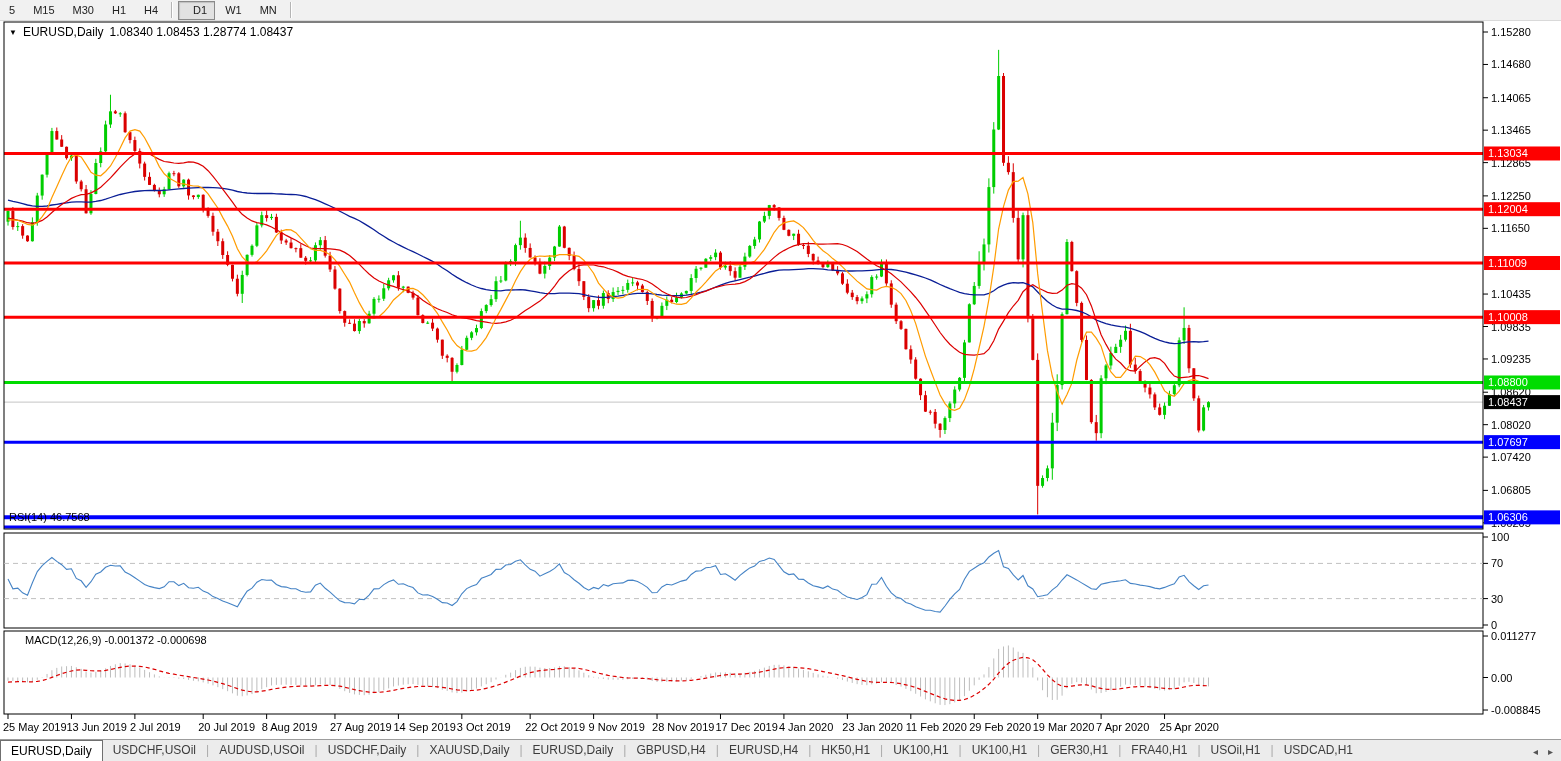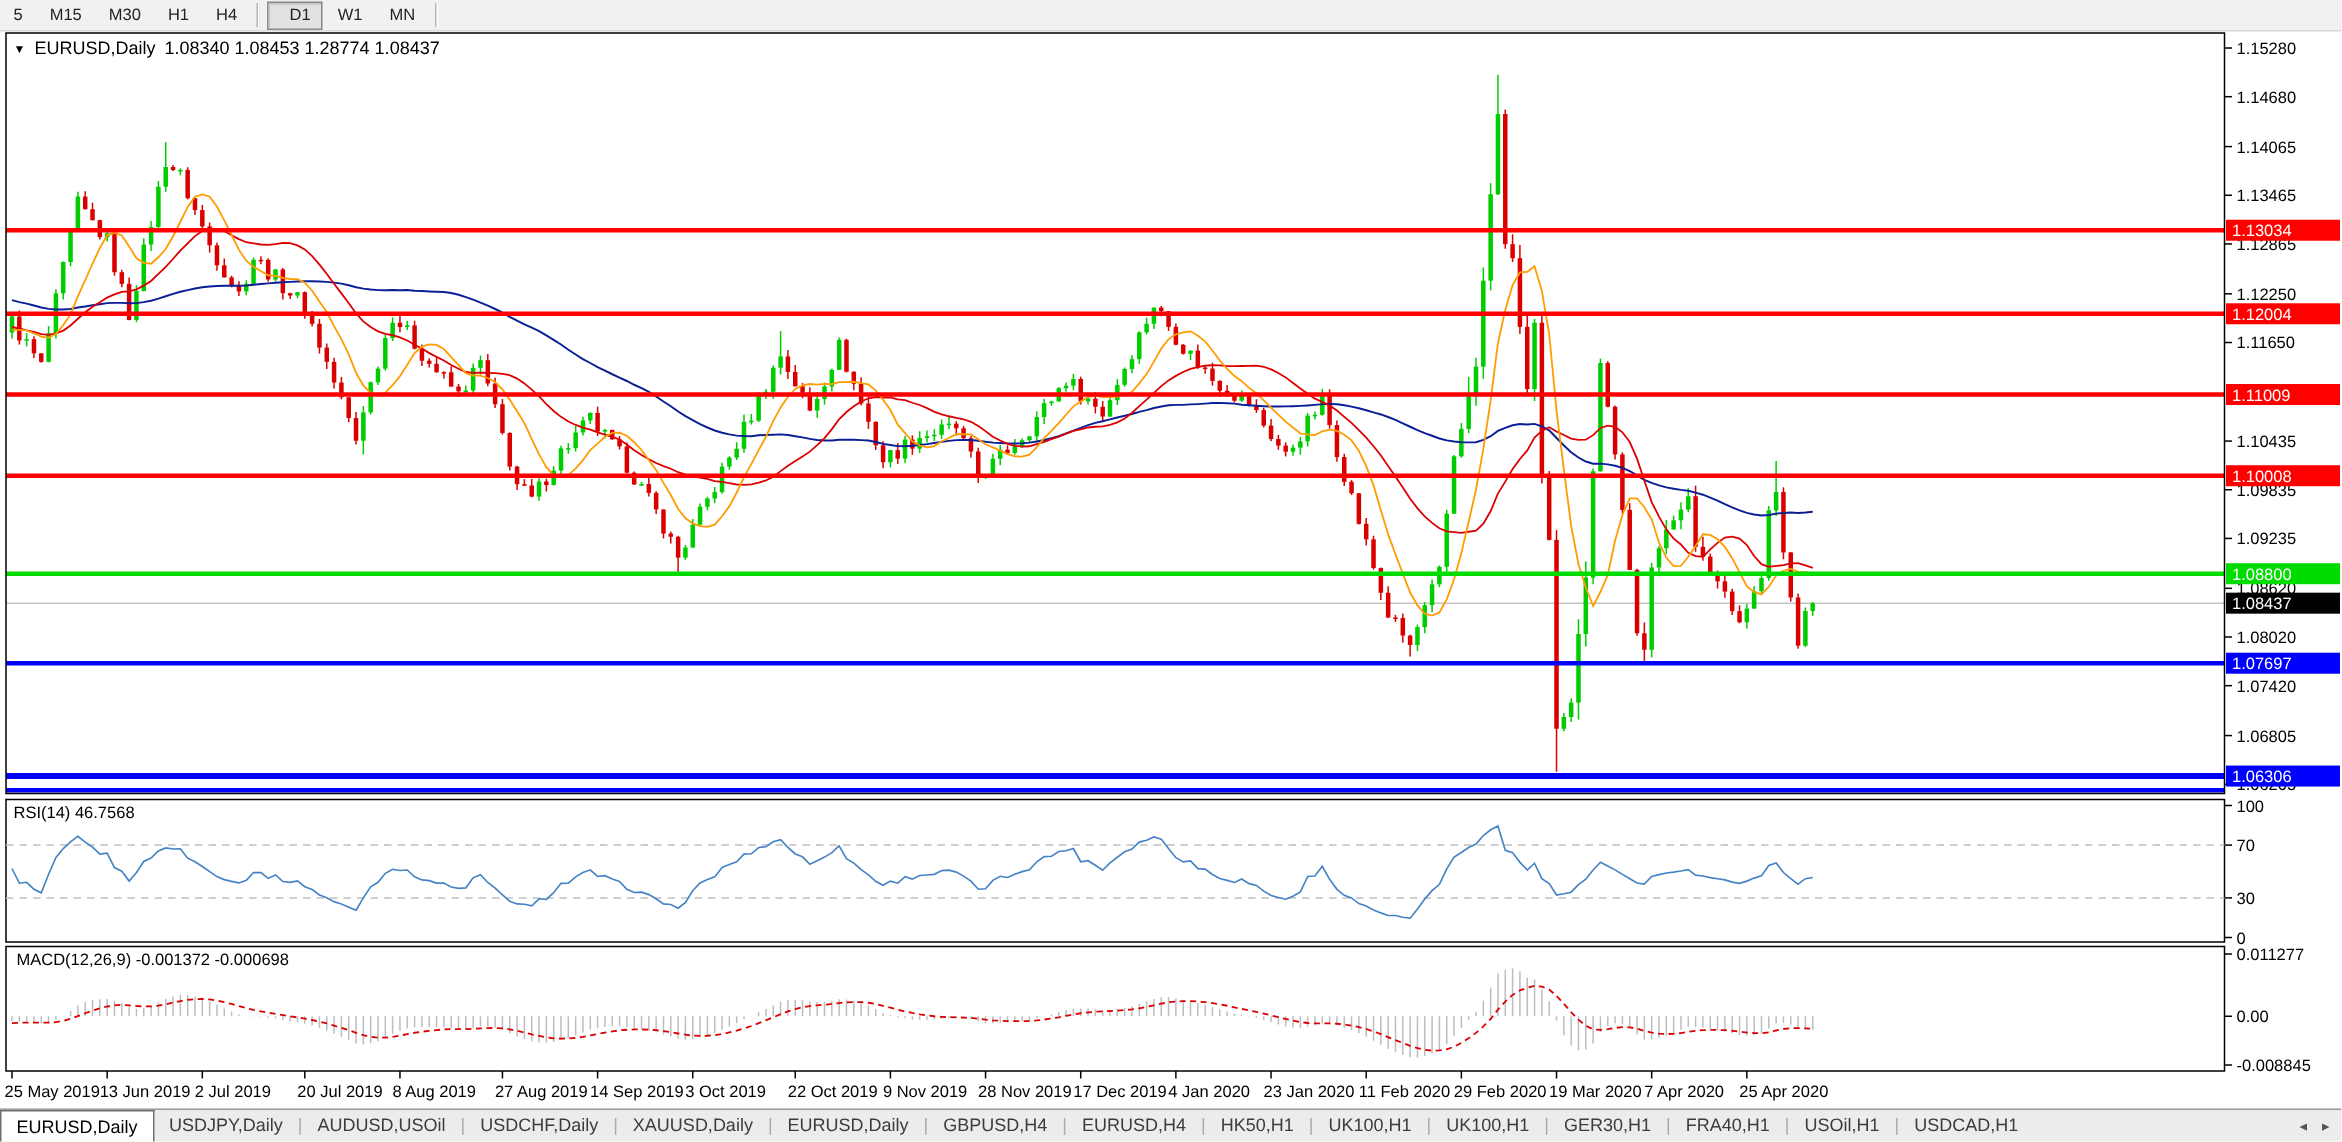--- a/index.html
+++ b/index.html
@@ -919,26 +919,26 @@
       <div class="tfbtn">MN</div>
       <div class="tbsep"></div>
     </div>
 
   <div class="chart-title">
     <span class="dd-icon">▼</span>
     <span>EURUSD,Daily</span>
     <span>1.08340 1.08453 1.28774 1.08437</span>
   </div>
 
-  <div class="panel-label" style="left:9px;top:536px">RSI(14) 46.7568</div>
-  <div class="panel-label" style="left:11px;top:634px">MACD(12,26,9) -0.001372 -0.000698</div>
+  <div class="panel-label" style="left:9px;top:511px">RSI(14) 46.7568</div>
+  <div class="panel-label" style="left:25px;top:634px">MACD(12,26,9) -0.001372 -0.000698</div>
 
   <div class="tabbar" id="tabbar">
       <div class="tab active">EURUSD,Daily</div>
-      <div class="tab">USDJPY,Daily</div>
+      <div class="tab">USDCHF,USOil</div>
       <div class="tabsep">|</div>
       <div class="tab">AUDUSD,USOil</div>
       <div class="tabsep">|</div>
       <div class="tab">USDCHF,Daily</div>
       <div class="tabsep">|</div>
       <div class="tab">XAUUSD,Daily</div>
       <div class="tabsep">|</div>
       <div class="tab">EURUSD,Daily</div>
       <div class="tabsep">|</div>
       <div class="tab">GBPUSD,H4</div>

